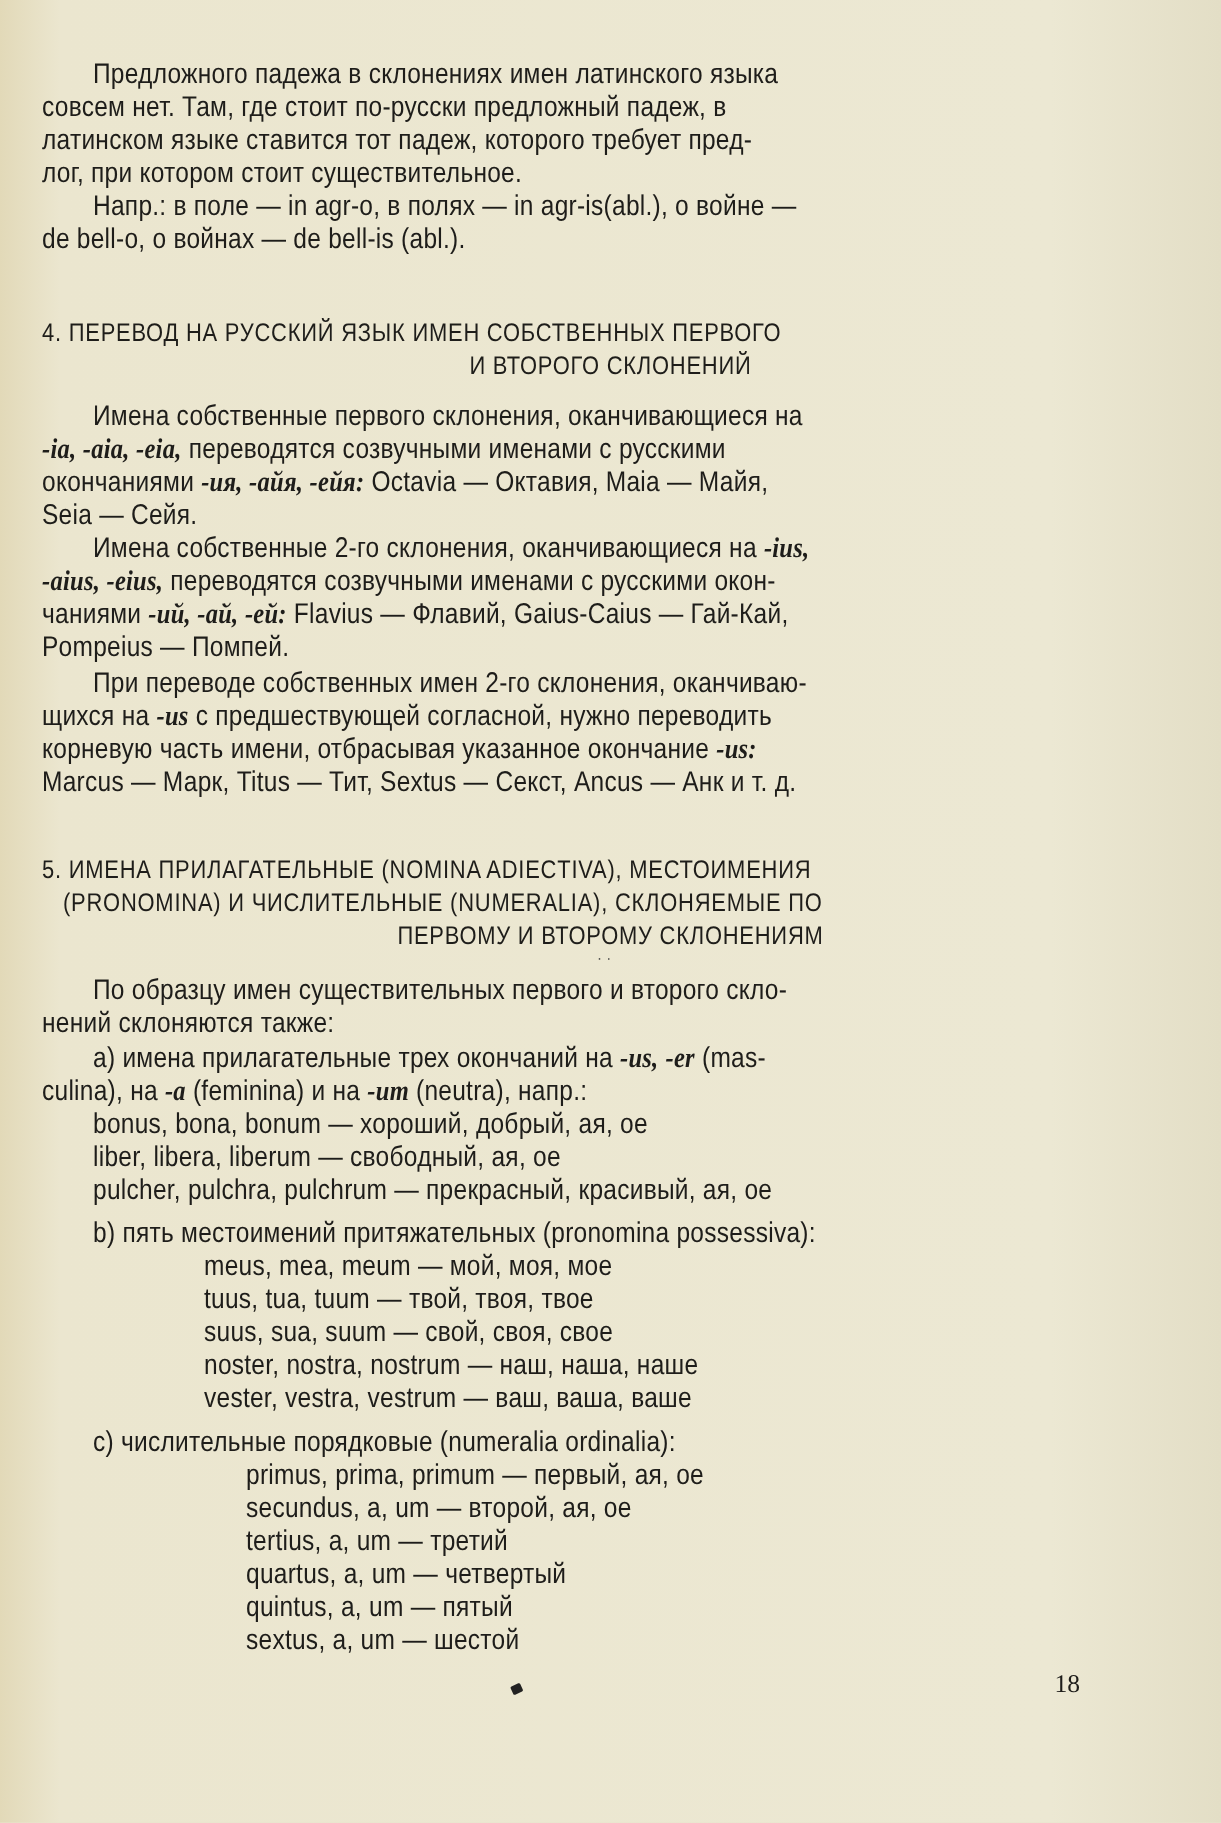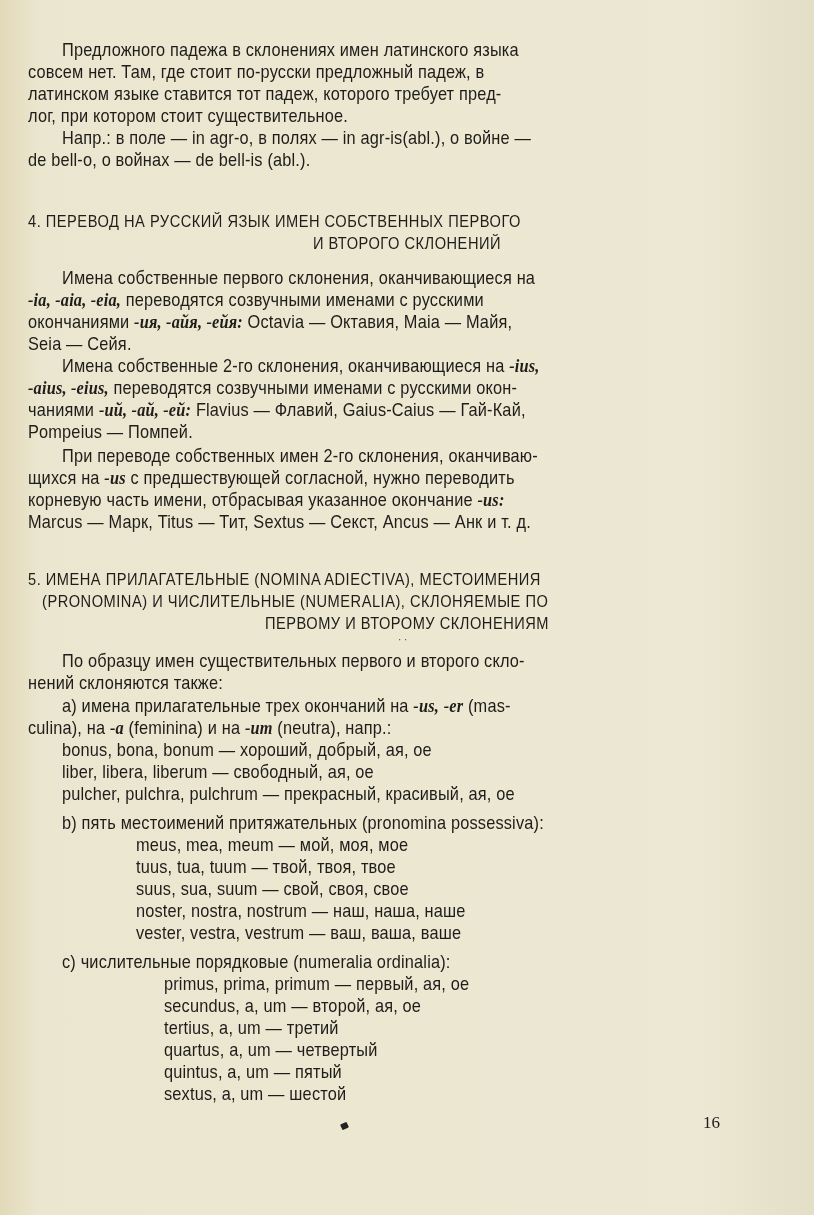--- a/index.html
+++ b/index.html
@@ -92,14 +92,14 @@
 
   <div class="line" style="left:62px;top:952px;">с) числительные порядковые (numeralia ordinalia):</div>
   <div class="line" style="left:164px;top:974px;">primus, prima, primum — первый, ая, ое</div>
   <div class="line" style="left:164px;top:996px;">secundus, a, um — второй, ая, ое</div>
   <div class="line" style="left:164px;top:1018px;">tertius, a, um — третий</div>
   <div class="line" style="left:164px;top:1040px;">quartus, a, um — четвертый</div>
   <div class="line" style="left:164px;top:1062px;">quintus, a, um — пятый</div>
   <div class="line" style="left:164px;top:1084px;">sextus, a, um — шестой</div>
 
   <div class="speck"></div>
-  <div class="pagenum">16</div>
+  <div class="pagenum">18</div>
 </div>
 
 </body></html>

